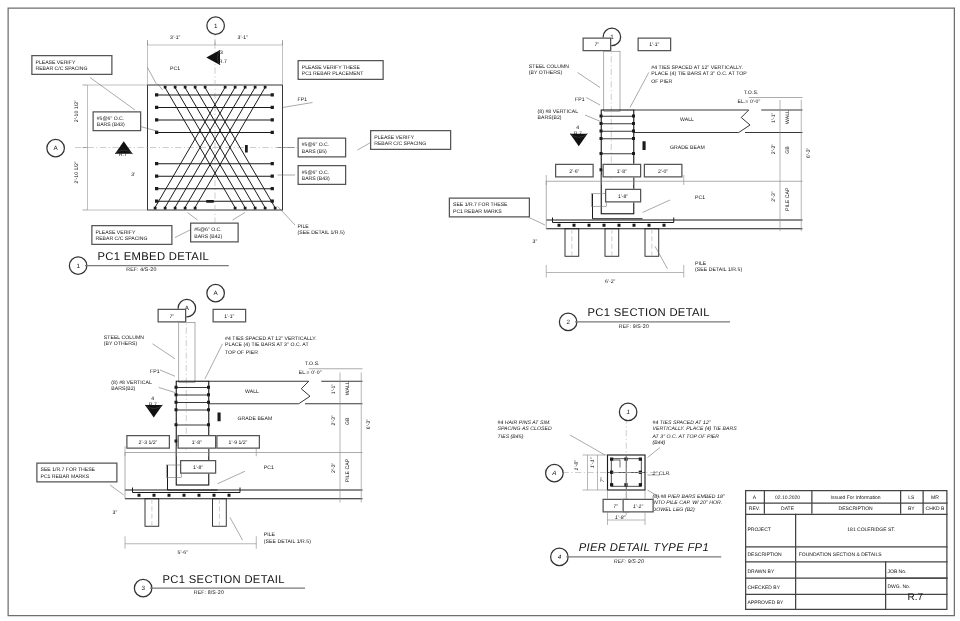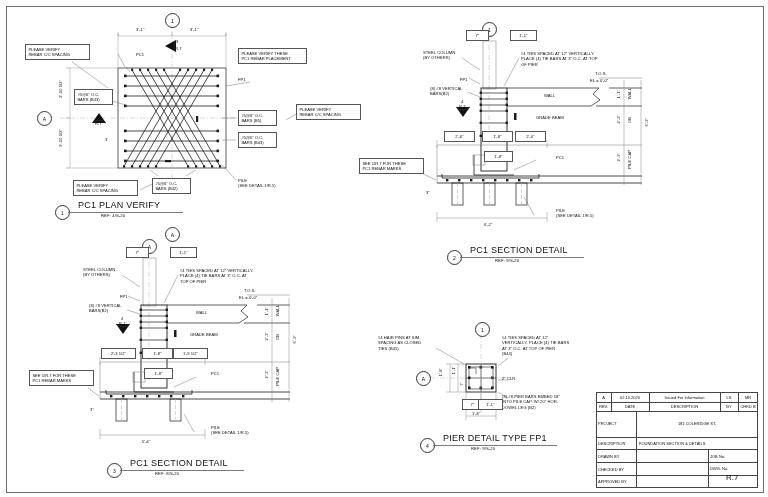--- a/index.html
+++ b/index.html
@@ -193,21 +193,21 @@
     <div class="box" style="left:238px;top:132px;width:32px;">#5@6" O.C.
 BARS (B43)</div>
     <div class="box" style="left:152px;top:178px;width:32px;">#5@6" O.C.
 BARS (B42)</div>
 
     <div class="txt" style="left:238px;top:77px;">FP1</div>
     <div class="txt" style="left:136px;top:52px;">PC1</div>
     <div class="txt" style="left:238px;top:178px;">PILE
 (SEE DETAIL 1/R.5)</div>
 
-    <div class="ttl" style="left:78px;top:200px;">PC1 PLAN VERIFY</div>
+    <div class="ttl" style="left:78px;top:200px;">PC1 EMBED DETAIL</div>
     <div class="ref" style="left:101px;top:213px;">REF: 4/S-20</div>
     <div class="circ" style="left:55px;top:205px;width:13px;height:13px;">1</div>
     <div class="ln hl thin" style="left:68px;top:212px;width:115px;"></div>
   </div>
 
   <div class="abs" style="left:384px;top:0;width:384px;height:290px;">
 
     <svg width="384" height="290">
 
       <rect x="99" y="41" width="13" height="48" fill="none" stroke="#7a7a7a" stroke-width="0.5"></rect>
@@ -490,21 +490,21 @@
       <div class="txt" style="left:9px;top:-3px;">4</div>
       <div class="txt" style="left:7px;top:2px;">R.7</div>
     </div>
 
     <div class="ttl" style="left:130px;top:218px;">PC1 SECTION DETAIL</div>
     <div class="ref" style="left:155px;top:231px;">REF: 8/S-20</div>
     <div class="circ" style="left:107px;top:223px;width:13px;height:13px;">3</div>
     <div class="ln hl thin" style="left:120px;top:230px;width:124px;"></div>
   </div>
 
-  <div class="abs" style="left:370px;top:320px;width:230px;height:150px;">
+  <div class="abs" style="left:390px;top:320px;width:230px;height:150px;font-style:italic;">
 
     <svg width="230" height="150">
 
       <rect x="96" y="44" width="30" height="28" fill="none" stroke="#1b1b1b" stroke-width="0.9"></rect>
       <rect x="99" y="47" width="24" height="22" fill="none" stroke="#1b1b1b" stroke-width="0.6"></rect>
       <line x1="111" y1="44" x2="111" y2="72" stroke="#1b1b1b" stroke-width="0.6"></line>
       <line x1="96" y1="58" x2="126" y2="58" stroke="#1b1b1b" stroke-width="0.6"></line>
 
       <g fill="#1b1b1b">
         <rect x="98" y="46" width="2.6" height="2.6"></rect>

